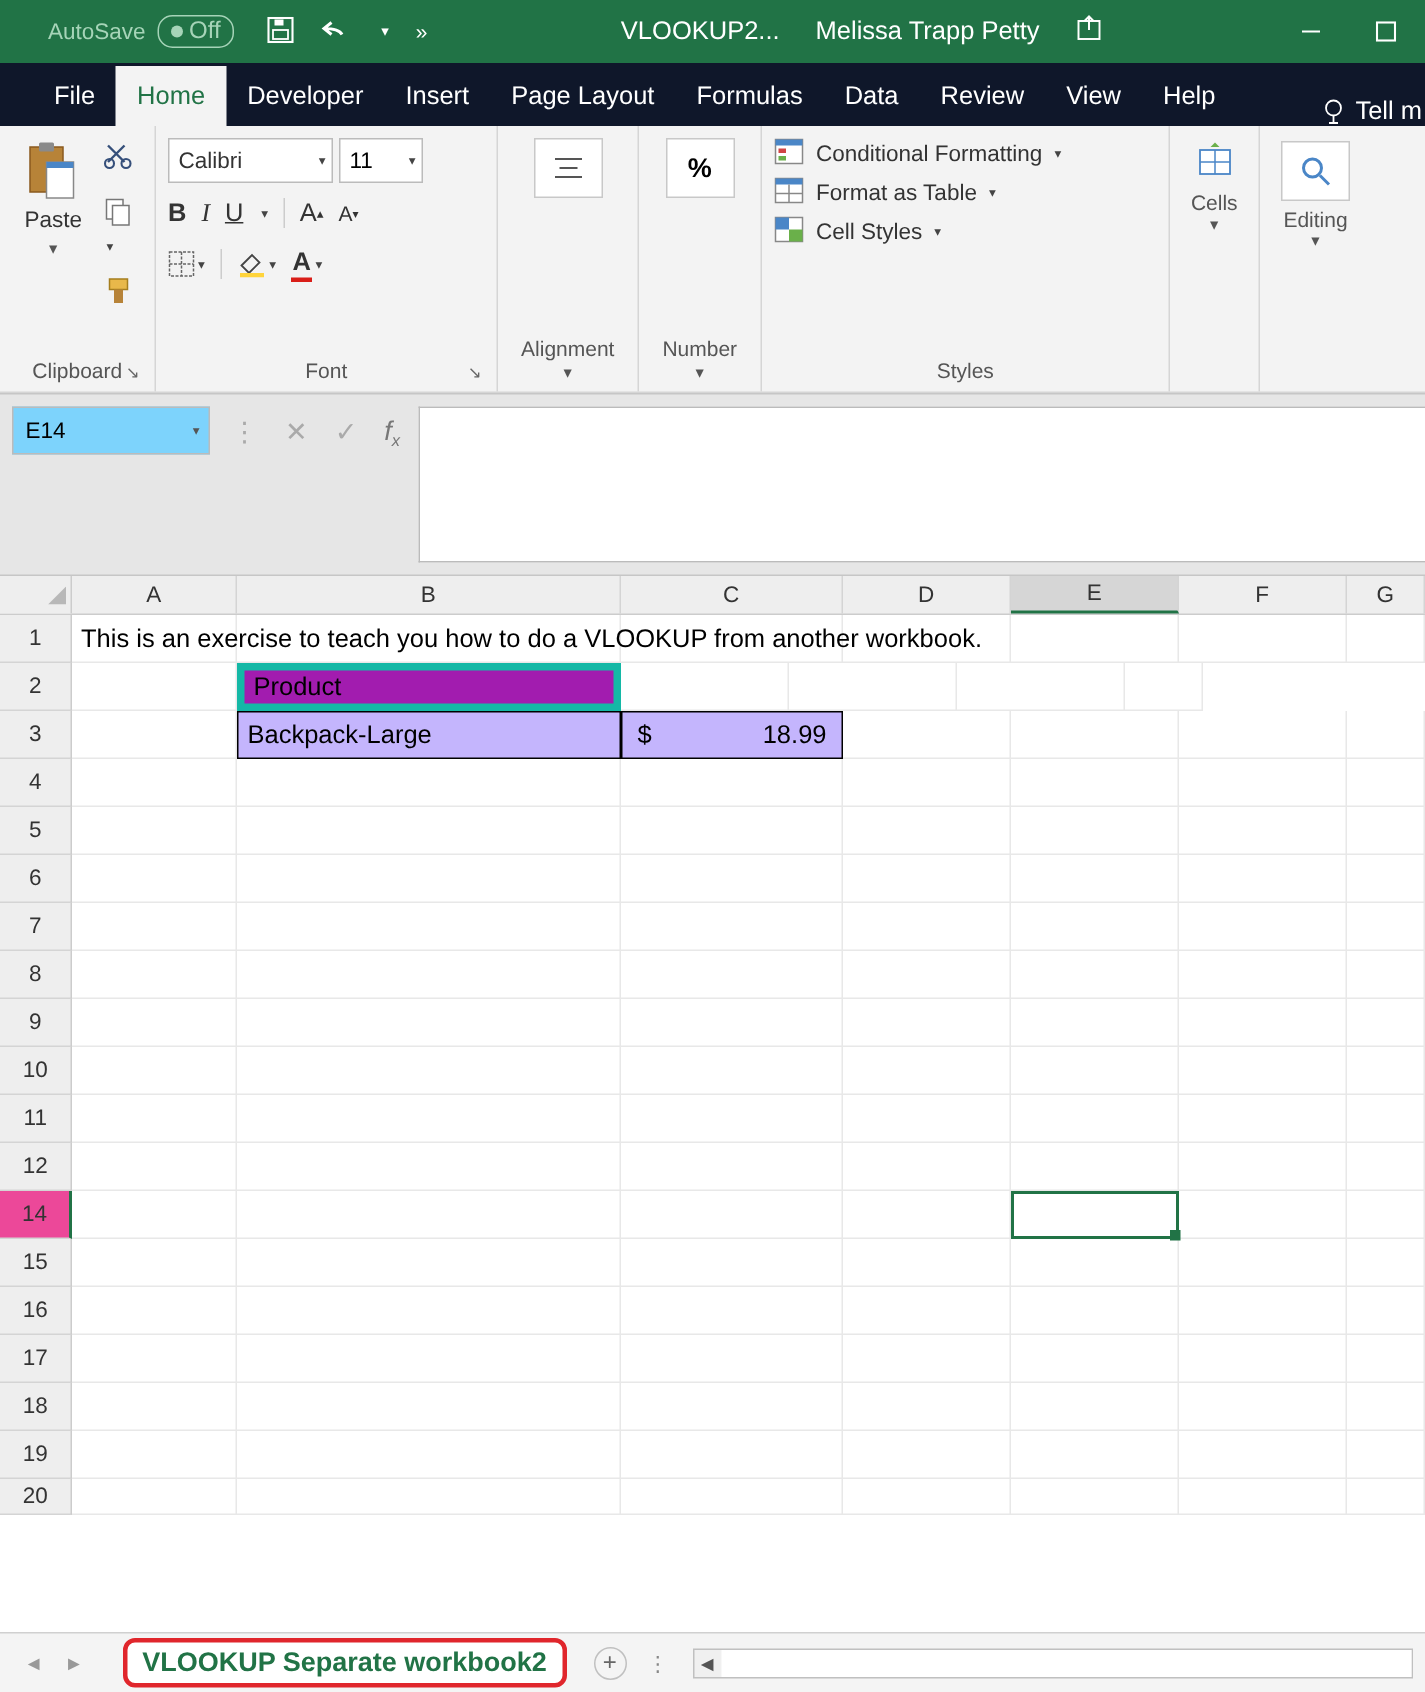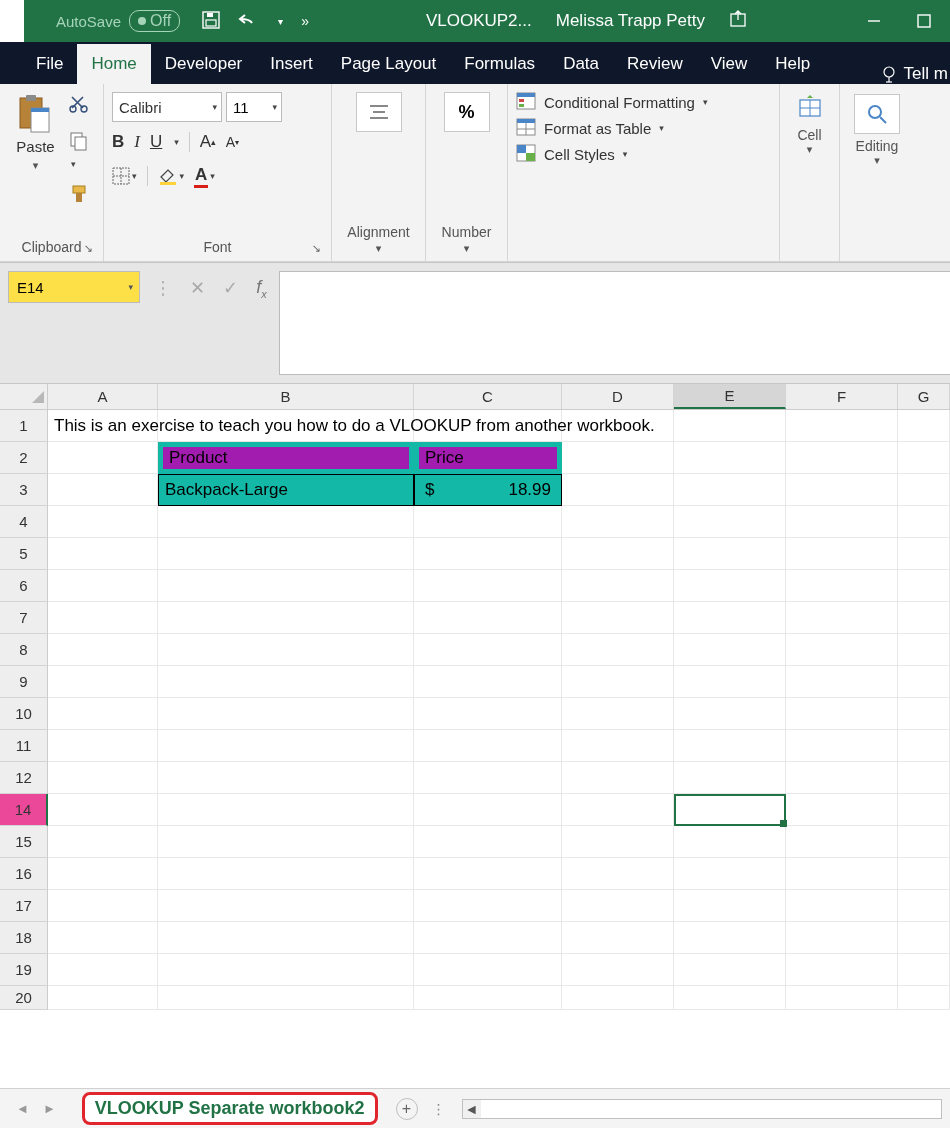--- a/index.html
+++ b/index.html
@@ -1,19 +1,19 @@
 <!DOCTYPE html>
 <html><head>
 <meta charset="utf-8">
 <style>
 * { box-sizing: border-box; margin: 0; padding: 0; }
 body { font-family: 'Segoe UI', Tahoma, sans-serif; font-size: 14px; background: #fff; width: 950px; height: 1128px; overflow: hidden; position: relative; }
 
 
-.titlebar { background: #217346; height: 42px; display: flex; align-items: center; padding: 0 8px; color: #a6d4b8; margin-left: 24px; }
+.titlebar { background: #217346; height: 42px; display: flex; align-items: center; padding: 0 8px; color: #a6d4b8; }
 .titlebar .autosave { color: #a6d4b8; font-size: 15px; display: flex; align-items: center; gap: 8px; margin-left: 24px; }
 .titlebar .toggle { border: 1px solid #a6d4b8; border-radius: 10px; padding: 1px 8px; font-size: 16px; display: flex; align-items: center; gap: 4px; }
 .titlebar .toggle-dot { width: 8px; height: 8px; border-radius: 50%; background: #a6d4b8; }
 .titlebar .qat { display: flex; align-items: center; gap: 18px; margin-left: 22px; }
 .titlebar .qat-item { color: #fff; cursor: pointer; }
 .titlebar .center { flex: 1; display: flex; justify-content: center; align-items: center; gap: 24px; color: #fff; font-size: 17px; }
 .titlebar .winbtns { display: flex; gap: 30px; margin-right: 8px; }
 .titlebar .winbtn { color: #fff; cursor: pointer; display: flex; align-items: center; justify-content: center; width: 20px; height: 20px; }
 
 
@@ -54,39 +54,39 @@
 
 .styles-body { display: flex; flex-direction: column; gap: 6px; padding-top: 4px; }
 .styles-item { display: flex; align-items: center; gap: 6px; cursor: pointer; font-size: 15px; color: #333; }
 .styles-item .dd-tiny { margin-left: 2px; }
 
 
 .ce-body { display: flex; flex-direction: column; align-items: center; padding-top: 6px; gap: 6px; }
 
 
 .formulabar { background: #e6e6e6; height: 122px; display: flex; border-bottom: 1px solid #c6c6c6; border-top: 1px solid #c6c6c6; }
-.namebox { border: 1px solid #bbb; background: #fde047; width: 132px; height: 32px; margin: 8px 6px 0 8px; display: flex; align-items: center; padding: 0 8px; font-size: 15px; position: relative; }
+.namebox { border: 1px solid #bbb; background: #7dd3fc; width: 132px; height: 32px; margin: 8px 6px 0 8px; display: flex; align-items: center; padding: 0 8px; font-size: 15px; position: relative; }
 .namebox .dd { position: absolute; right: 6px; font-size: 9px; color: #555; }
 .fx-btns { display: flex; align-items: flex-start; gap: 18px; padding-top: 14px; margin-left: 8px; }
 .fx-btn { color: #aaa; font-size: 18px; cursor: pointer; }
 .formula-input { border-left: 1px solid #bbb; border-top: 1px solid #bbb; border-bottom: 1px solid #bbb; background: #fff; flex: 1; height: 104px; margin-top: 8px; margin-left: 12px; }
 
 
 .sheet { position: relative; }
 .col-headers { display: flex; height: 26px; background: #eee; border-bottom: 1px solid #ccc; }
 .corner { width: 48px; border-right: 1px solid #ccc; background: #eee; display: flex; align-items: center; justify-content: flex-end; padding-right: 3px; }
 .corner svg { width: 12px; height: 12px; }
 .ch { border-right: 1px solid #d4d4d4; display: flex; align-items: center; justify-content: center; font-size: 15px; color: #333; cursor: pointer; }
 .ch.sel { background: #d6d6d6; border-bottom: 2px solid #217346; }
 .row { display: flex; height: 32px; }
 .rh { width: 48px; border-right: 1px solid #ccc; border-bottom: 1px solid #d4d4d4; background: #eee; display: flex; align-items: center; justify-content: center; font-size: 15px; color: #333; cursor: pointer; }
 .rh.sel { background: #ec4899; border-right: 2px solid #217346; }
 .cell { border-right: 1px solid #e8e8e8; border-bottom: 1px solid #e8e8e8; padding: 2px 6px; font-size: 17px; display: flex; align-items: center; overflow: visible; white-space: nowrap; }
 .cell.hdr { background: #a21caf; border: 5px solid #14b8a6; font-size: 17px; }
-.cell.bord { border: 1px solid #000; background: #14b8a6; }
+.cell.bord { border: 1px solid #000; background: #c4b5fd; }
 .cell.selected { border: 2px solid #217346; position: relative; }
 .cell.selected::after { content: ''; position: absolute; right: -3px; bottom: -3px; width: 7px; height: 7px; background: #217346; }
 .row.short { height: 24px; }
 
 
 .sheetbar { position: absolute; bottom: 0; left: 0; right: 0; height: 40px; background: #f4f4f4; border-top: 1px solid #d0d0d0; display: flex; align-items: center; padding: 0 8px; }
 .nav-arrows { display: flex; gap: 14px; color: #999; font-size: 13px; margin-left: 8px; }
 .sheet-tab { border: 3px solid #e0262c; border-radius: 8px; padding: 3px 10px; margin-left: 26px; color: #217346; font-weight: 700; font-size: 18px; background: #fff; cursor: pointer; }
 .add-sheet { margin-left: 18px; color: #666; font-size: 16px; border: 1px solid #c0c0c0; border-radius: 50%; width: 22px; height: 22px; display: flex; align-items: center; justify-content: center; cursor: pointer; }
 .sheet-dots { margin-left: 14px; color: #888; letter-spacing: 2px; }
@@ -309,33 +309,34 @@
           <svg width="22" height="20" viewBox="0 0 22 20">
               <rect x="1" y="1" width="18" height="16" fill="#fff" stroke="#888"></rect>
               <rect x="1" y="1" width="9" height="8" fill="#4a86c7"></rect>
               <rect x="10" y="9" width="9" height="8" fill="#6ab04a"></rect>
             </svg>
           <span>Cell Styles</span>
             <span class="dd-tiny">▾</span>
         </div>
       </div>
     </div>
+    <div class="group-label"><span>Styles</span></div>
   </div>
 
   <div class="simple-group group" style="width:60px;">
     <div class="ce-body">
       <span><svg width="26" height="26" viewBox="0 0 26 26">
             <rect x="3" y="6" width="20" height="16" fill="#fff" stroke="#4a86c7" stroke-width="1.2"></rect>
             <line x1="3" y1="14" x2="23" y2="14" stroke="#4a86c7"></line>
             <line x1="13" y1="6" x2="13" y2="22" stroke="#4a86c7"></line>
             <path d="M13 1 L10 4 L16 4 Z" fill="#6ab04a"></path>
           </svg></span>
     </div>
     <div class="group-label">
-      <span>Cell</span>
+      <span>Cells</span>
       <span class="paste-arrow" style="display:block;">▾</span>
     </div>
   </div>
 
   <div class="simple-group group" style="width:74px;border-right:none;">
     <div class="ce-body">
       <div class="box-btn">
         <svg width="22" height="22" viewBox="0 0 22 22">
             <circle cx="9" cy="9" r="6" fill="none" stroke="#4a86c7" stroke-width="2"></circle>
             <line x1="14" y1="14" x2="20" y2="20" stroke="#4a86c7" stroke-width="2"></line>
@@ -391,23 +392,20 @@
     <div class="cell cF"></div>
     <div class="cell cG"></div>
   </div>
 
   <div class="row">
     <div class="rh">2</div>
     <div class="cell cA"></div>
     <div class="cell cB hdr">
         <span>Product</span>
       </div>
-    <div class="cell cC hdr">
-        <span>Price</span>
-      </div>
     <div class="cell cD"></div>
     <div class="cell cE"></div>
     <div class="cell cF"></div>
     <div class="cell cG"></div>
   </div>
 
   <div class="row">
     <div class="rh">3</div>
     <div class="cell cA"></div>
     <div class="cell cB bord">

